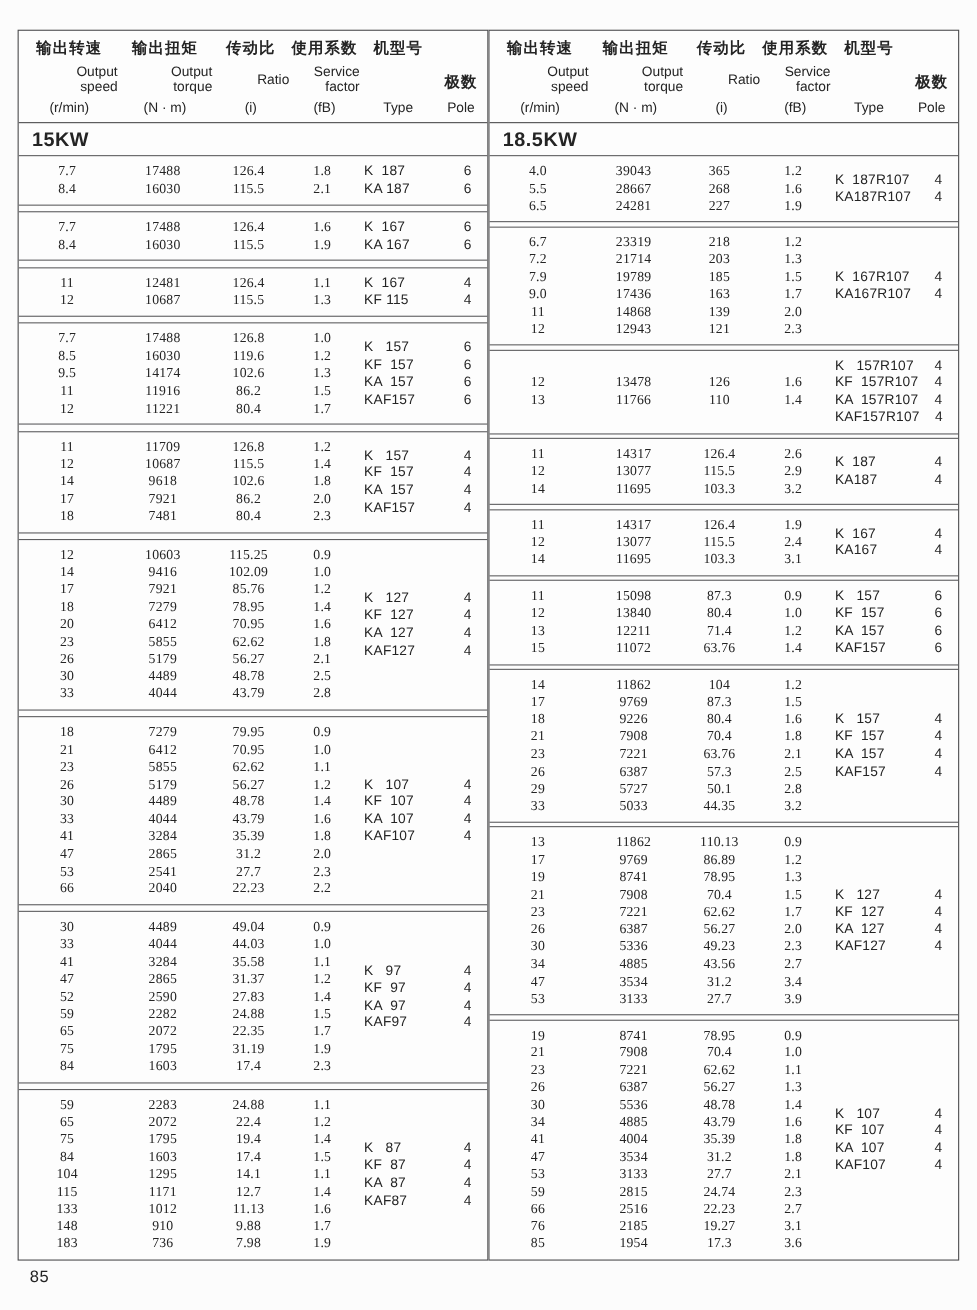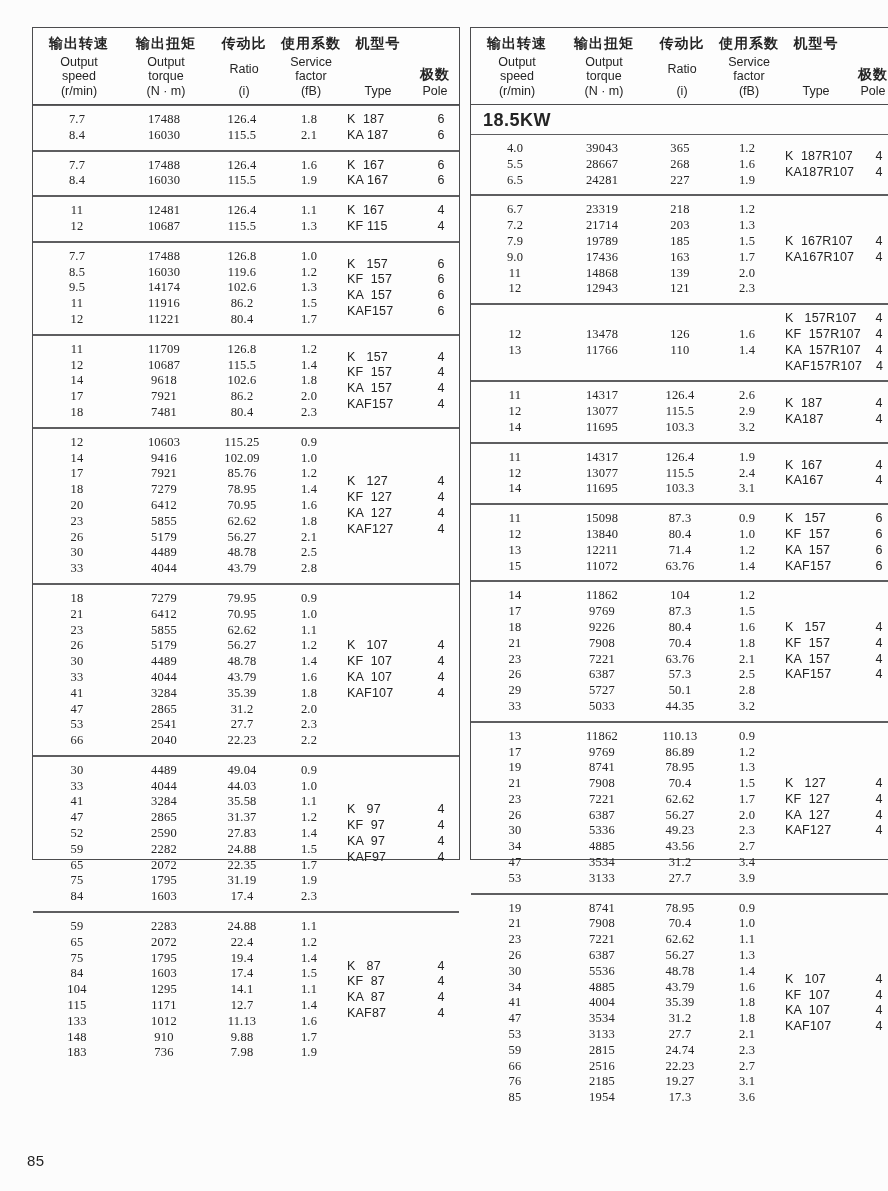--- a/index.html
+++ b/index.html
@@ -1,33 +1,33 @@
 <!DOCTYPE html>
 <html><head>
 <meta charset="utf-8">
 <style>
   html,body{margin:0;padding:0;}
   body{
     width:888px;height:1191px;background:#fcfcfc;position:relative;
     font-family:"Liberation Sans","DejaVu Sans",sans-serif;color:#242424;
     -webkit-font-smoothing:antialiased;
   }
-  .sheet{position:absolute;left:32px;top:27px;width:856px;height:833px;display:flex;gap:10px;}
+  .sheet{position:absolute;left:16px;top:27px;width:856px;height:1119px;display:flex;gap:0;}
   .spec-table{
     flex:1;border:1.5px solid #4c4c4e;background:#fdfdfd;
     display:flex;flex-direction:column;box-sizing:border-box;
   }
   
   .thead{
     display:flex;border-bottom:1px solid #4c4c4e;
     padding:7px 2px 6px 2px;height:84px;box-sizing:border-box;
   }
   .hcol{display:flex;flex-direction:column;justify-content:space-between;text-align:center;}
   .hcol .zh{font-size:14px;font-weight:bold;letter-spacing:1px;}
-  .hcol .en{font-size:12.5px;line-height:14px;}
+  .hcol .en{font-size:12.5px;line-height:14px;text-align:right;}
   .hcol .unit{font-size:12.5px;}
   .hc-speed{width:88px;}
   .hc-torque{width:86px;}
   .hc-ratio{width:70px;}
   .hc-fb{width:64px;}
   .hc-type{flex:1;}
   .hc-pole{width:44px;margin-top:31px;}
   
   .section-title{
     font-size:18px;font-weight:bold;letter-spacing:0.5px;
@@ -83,20 +83,21 @@
       </div>
       <div class="hcol hc-type">
         <span class="zh">机型号</span>
         <span class="unit">Type</span>
       </div>
       <div class="hcol hc-pole">
         <span class="zh">极数</span>
         <span class="unit">Pole</span>
       </div>
     </div>
+    <div class="section-title">15KW</div>
     <div class="groups">
         <div class="group">
           <div class="rows">
             <div class="row">
               <span class="cell c-speed">7.7</span>
               <span class="cell c-torque">17488</span>
               <span class="cell c-ratio">126.4</span>
               <span class="cell c-fb">1.8</span>
             </div>
             <div class="row">

